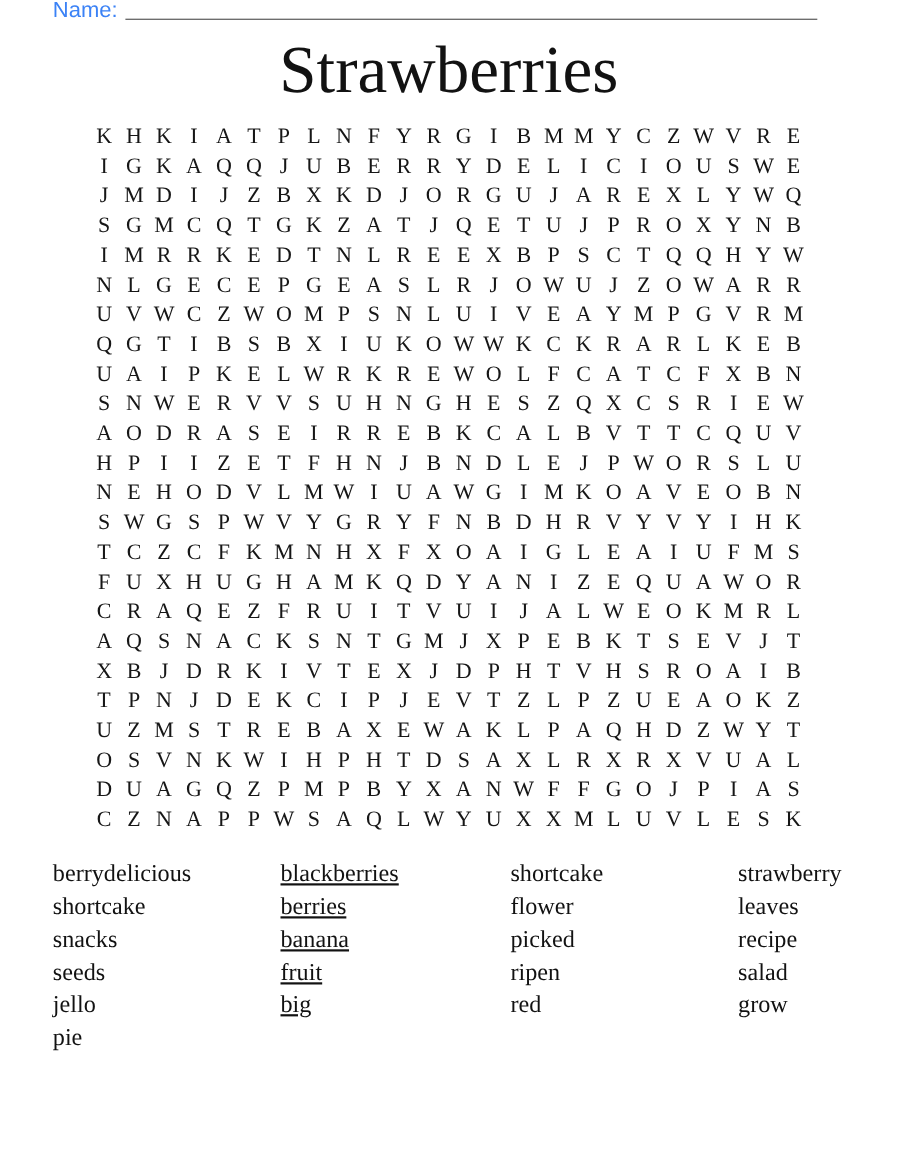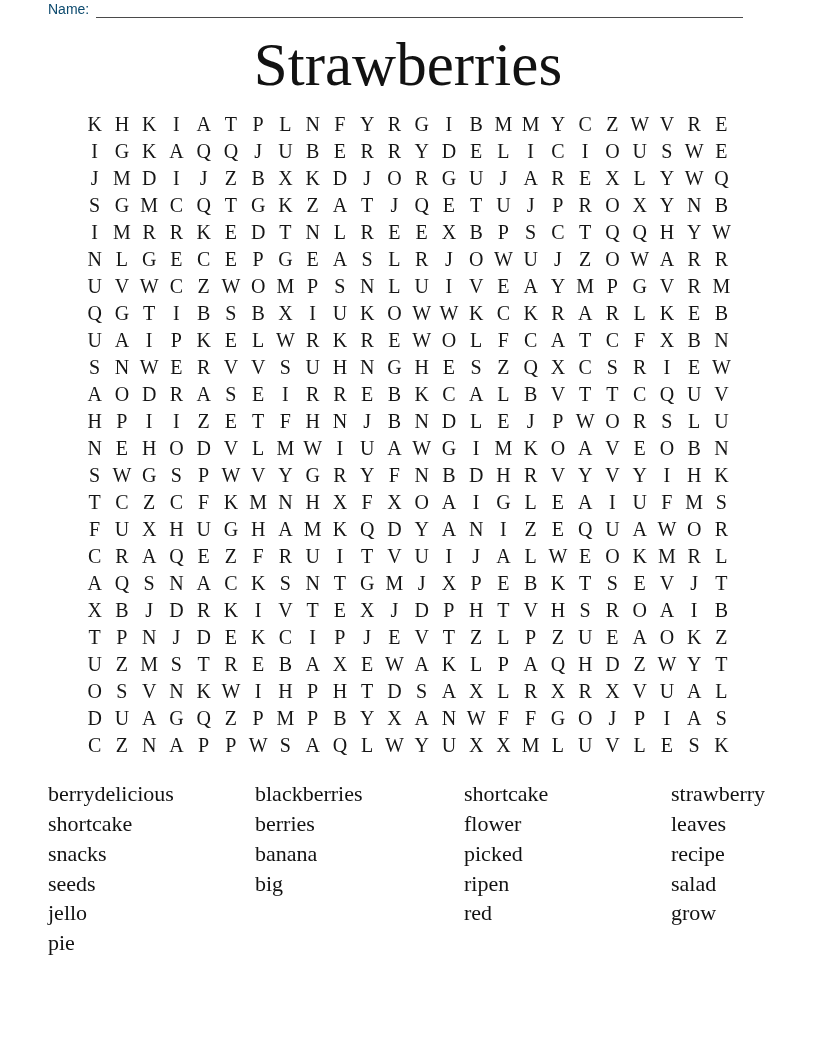--- a/index.html
+++ b/index.html
@@ -18,22 +18,22 @@
 
   
   .name-row {
     position: absolute;
     top: 1px;
     left: 48px;
     width: 695px;
     display: flex;
     align-items: flex-end;
     font-family: "Liberation Sans", sans-serif;
-    font-size: 14px;
-    color: #0c4a6e;
+    font-size: 20px;
+    color: #3b82f6;
   }
   .name-label {
     line-height: 17px;
     white-space: nowrap;
   }
   .name-line {
     flex: 1;
     margin-left: 7px;
     height: 16px;
     border-bottom: 1.5px solid #4a4a4a;
@@ -79,21 +79,21 @@
     top: 779px;
     left: 48px;
     width: 720px;
     display: flex;
     font-size: 22px;
     color: #121212;
     gap: 27px;
   }
   .word-col { flex: 0 0 auto; }
   .word-col-0 { width: 180px; }
-  .word-col-1 { width: 182px; }
+  .word-col-1 { width: 182px; text-decoration: underline; }
   .word-col-2 { width: 178px; }
   .word-col-3 { width: 180px; }
   .word {
     line-height: 29.85px;
     white-space: nowrap;
   }
 </style>
 </head>
 <body>
 
@@ -737,20 +737,21 @@
       <div class="word">shortcake</div>
       <div class="word">snacks</div>
       <div class="word">seeds</div>
       <div class="word">jello</div>
       <div class="word">pie</div>
     </div>
     <div class="word-col word-col-1">
       <div class="word">blackberries</div>
       <div class="word">berries</div>
       <div class="word">banana</div>
+      <div class="word">fruit</div>
       <div class="word">big</div>
     </div>
     <div class="word-col word-col-3">
       <div class="word">shortcake</div>
       <div class="word">flower</div>
       <div class="word">picked</div>
       <div class="word">ripen</div>
       <div class="word">red</div>
     </div>
     <div class="word-col word-col-2">

